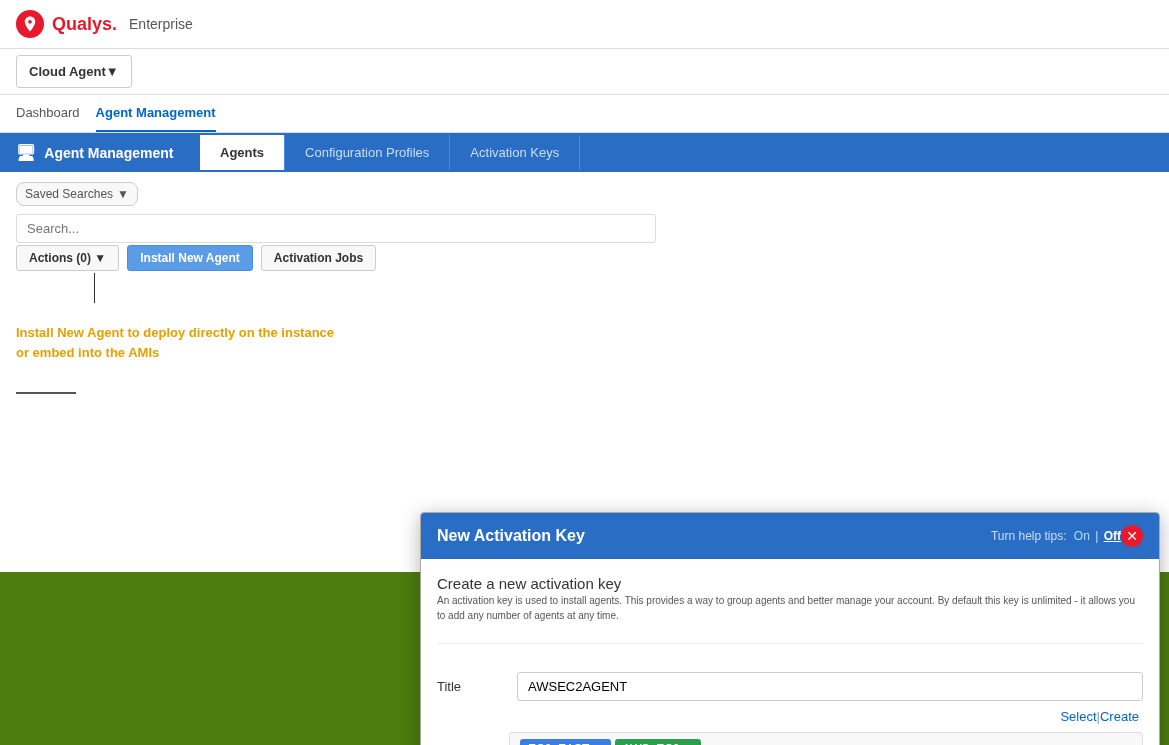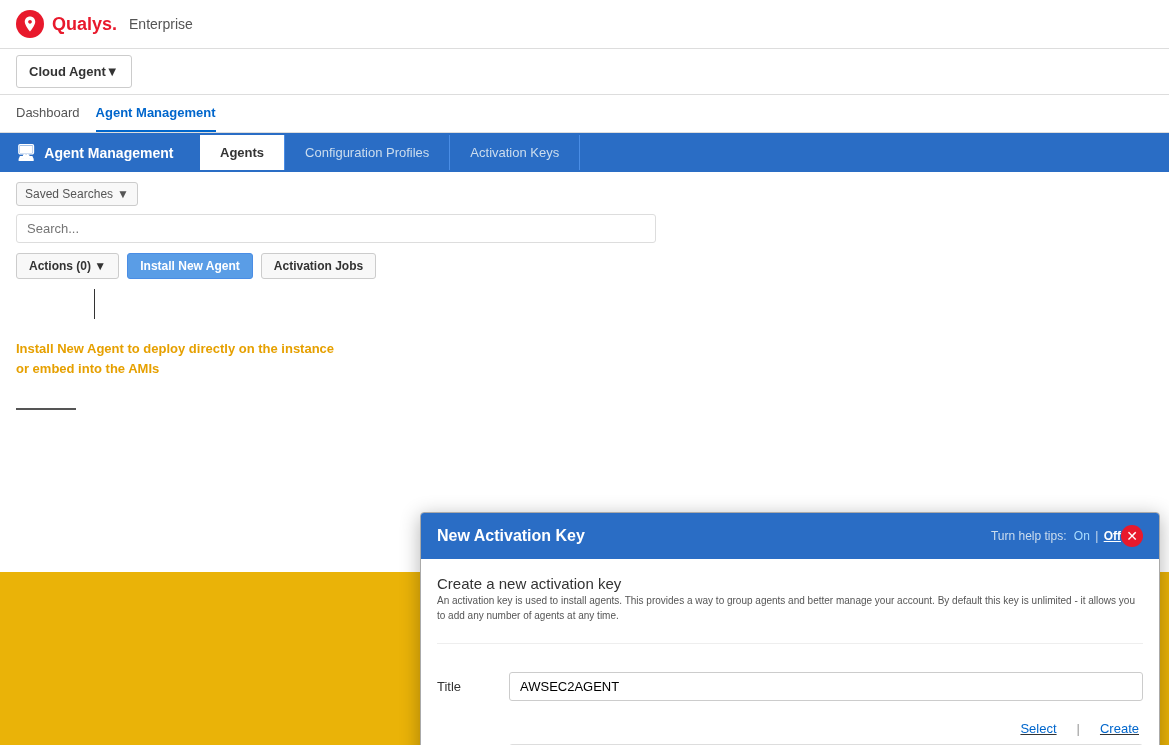--- a/index.html
+++ b/index.html
@@ -27,27 +27,27 @@
     .tab-section-title .icon { font-size: 16px; }
     .tabs { display: flex; }
     .tab { padding: 10px 20px; color: #cde; cursor: pointer; border-right: 1px solid #4a8de5; font-size: 13px; }
     .tab.active { background: #fff; color: #333; font-weight: bold; }
 
     
     .content-area { padding: 10px 16px; background: #fff; min-height: 400px; position: relative; }
 
     
     .saved-searches-bar { display: flex; align-items: center; gap: 6px; margin-bottom: 8px; }
-    .saved-searches-btn { display: flex; align-items: center; gap: 4px; padding: 4px 8px; border: 1px solid #ccc; border-radius: 3px; background: #f8f8f8; cursor: pointer; font-size: 12px; color: #555; }
+    .saved-searches-btn { display: flex; align-items: center; gap: 4px; padding: 4px 8px; border: 1px solid #ccc; border-radius: 8px; background: #f8f8f8; cursor: pointer; font-size: 12px; color: #555; }
 
     
     .search-box { width: 640px; padding: 6px 10px; border: 1px solid #ddd; border-radius: 3px; font-size: 13px; color: #999; }
 
     
-    .action-row { display: flex; align-items: center; gap: 8px; margin: 10px 0; }
+    .action-row { display: flex; align-items: center; gap: 8px; margin: 2px 0; }
     .btn { padding: 5px 12px; border-radius: 3px; cursor: pointer; font-size: 12px; font-weight: bold; border: 1px solid #ccc; background: #f8f8f8; color: #333; }
     .btn-primary { background: #5a9de6; color: #fff; border-color: #4a8de5; }
 
     
     .instructions { margin: 20px 0; }
     .arrow-line { width: 1px; height: 30px; background: #333; margin-left: 78px; }
     .instruction-block { margin-bottom: 20px; }
     .instruction-text { color: #e6a000; font-size: 13px; font-weight: bold; line-height: 1.5; max-width: 320px; }
     .horizontal-line { width: 60px; height: 2px; background: #555; margin: 10px 0; }
 
@@ -58,35 +58,35 @@
     .modal-header-right { display: flex; align-items: center; gap: 0; font-size: 12px; }
     .modal-close { background: #e8192c; color: #fff; border: none; border-radius: 50%; width: 22px; height: 22px; cursor: pointer; font-size: 14px; display: flex; align-items: center; justify-content: center; }
     .help-tips { font-size: 12px; color: #cde; }
     .help-tips .on { color: #adf; }
     .help-tips .off { color: #fff; font-weight: bold; text-decoration: underline; }
 
     .modal-body { padding: 16px; }
     .modal-section-title { font-size: 15px; font-weight: normal; color: #333; margin-bottom: 1px; }
     .modal-description { font-size: 10px; color: #555; line-height: 1.5; margin-bottom: 28px; border-bottom: 1px solid #eee; padding-bottom: 20px; }
 
-    .form-row { display: flex; align-items: center; gap: 12px; margin-bottom: 20px; }
+    .form-row { display: flex; align-items: center; gap: 20px; margin-bottom: 8px; }
     .form-label { font-size: 13px; color: #333; width: 60px; }
     .form-input { flex: 1; padding: 6px 10px; border: 1px solid #ccc; border-radius: 3px; font-size: 13px; }
 
     .tag-row { display: flex; align-items: center; gap: 4px; padding: 6px 10px; border: 1px solid #ddd; border-radius: 3px; margin-left: 72px; margin-bottom: 4px; background: #f8f8f8; flex-wrap: wrap; }
     .tag { display: flex; align-items: center; gap: 4px; padding: 3px 8px; border-radius: 3px; font-size: 12px; color: #fff; }
     .tag-blue { background: #3a7de5; }
     .tag-green { background: #2a9d4e; }
     .tag-close { cursor: pointer; font-size: 11px; opacity: 0.8; }
 
-    .select-create-row { display: flex; justify-content: flex-end; gap: 20px; margin-bottom: 8px; font-size: 13px; padding-right: 4px; text-decoration: underline; }
+    .select-create-row { display: flex; justify-content: flex-end; gap: 0; margin-bottom: 8px; font-size: 13px; padding-right: 4px; }
     .select-create-row a { color: #0066cc; text-decoration: none; cursor: pointer; }
     .select-create-separator { color: #999; }
 
-    .page-wrapper { background: #eab308; min-height: 745px; }
+    .page-wrapper { background: #4d7c0f; min-height: 745px; }
     .white-section { background: #fff; }
   </style>
 </head>
 <body>
 
 <div class="page-wrapper">
 
   <div class="header white-section">
     <div class="logo-circle">
       <svg viewBox="0 0 24 24" fill="white">

